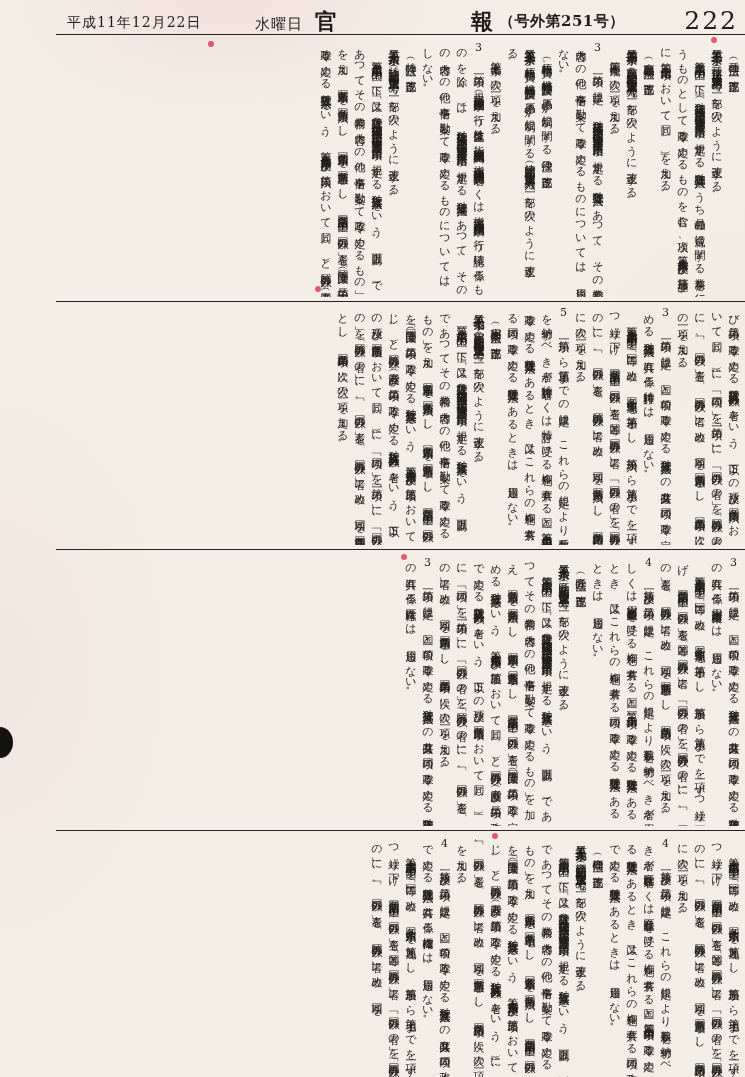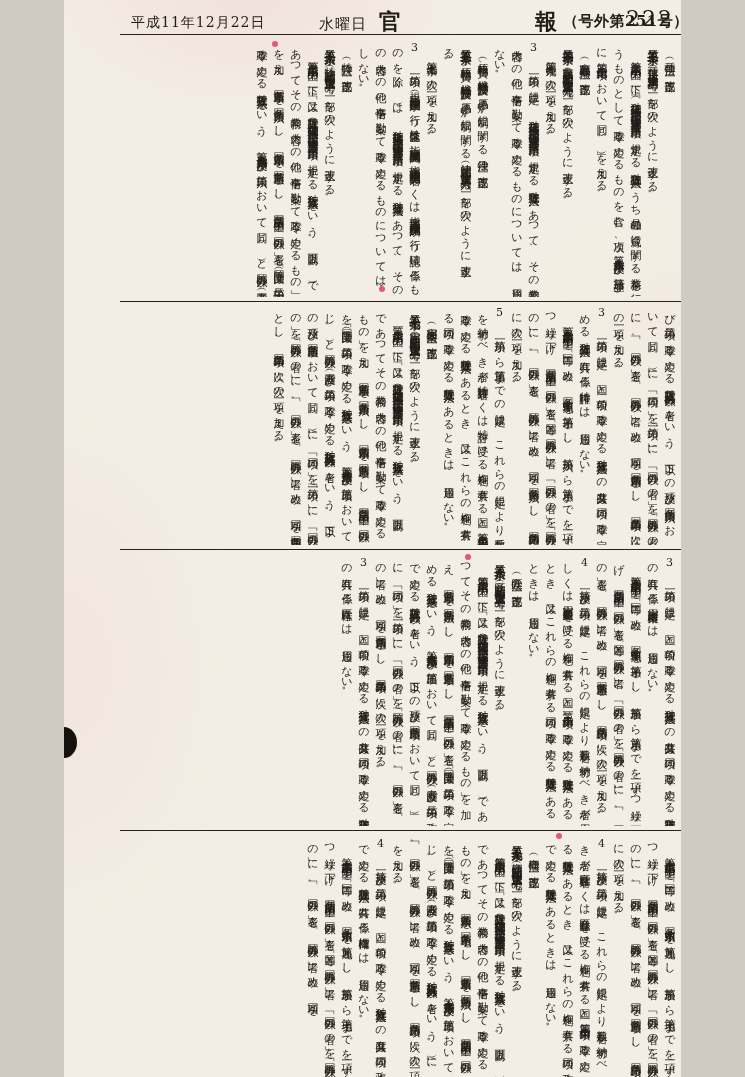--- a/index.html
+++ b/index.html
@@ -1,35 +1,35 @@
 <!DOCTYPE html>
 <html lang="ja"><head>
 <meta charset="utf-8">
 <style>
   html,body{margin:0;padding:0;background:#cfcac2;}
   .page{
     position:relative;
-    width:617px;height:1077px;
+    width:745px;height:1077px;
     margin:0 auto;
     overflow:hidden;
     background:
       radial-gradient(ellipse 340px 180px at 30% 0%, rgba(236,178,188,.22), transparent 65%),
       radial-gradient(ellipse 260px 420px at 0% 62%, rgba(233,186,192,.16), transparent 70%),
       radial-gradient(ellipse 300px 200px at 100% 30%, rgba(240,210,200,.12), transparent 70%),
       #f3eee5;
     font-family:"DejaVu Serif","Liberation Serif",serif;
     color:#211e1a;
   }
   
   .header{position:absolute;top:6px;left:57px;right:4px;height:28px;}
   .h-date{position:absolute;left:10px;top:8px;font-size:14px;letter-spacing:1px;white-space:nowrap;}
   .h-weekday{position:absolute;left:198px;top:9px;font-size:15px;letter-spacing:1px;}
   .h-title{position:absolute;left:258px;top:1px;font-size:22px;font-weight:bold;letter-spacing:56px;white-space:nowrap;text-align:center;}
   .h-issue{position:absolute;left:442px;top:6px;font-size:15px;letter-spacing:.5px;white-space:nowrap;font-weight:bold;}
-  .h-page{position:absolute;right:3px;top:0;font-size:22px;letter-spacing:2px;}
+  .h-page{position:absolute;right:3px;top:0;font-size:25px;letter-spacing:2px;}
   
   .rule{position:absolute;left:56px;right:0;border-top:1.6px solid #26221d;height:0;}
   .rule-top{top:34px;}
   .rule-b1{top:301px;}
   .rule-b2{top:549px;}
   .rule-b3{top:830px;}
   
   .band{
     position:absolute;left:55px;right:3px;
     writing-mode:vertical-rl;

